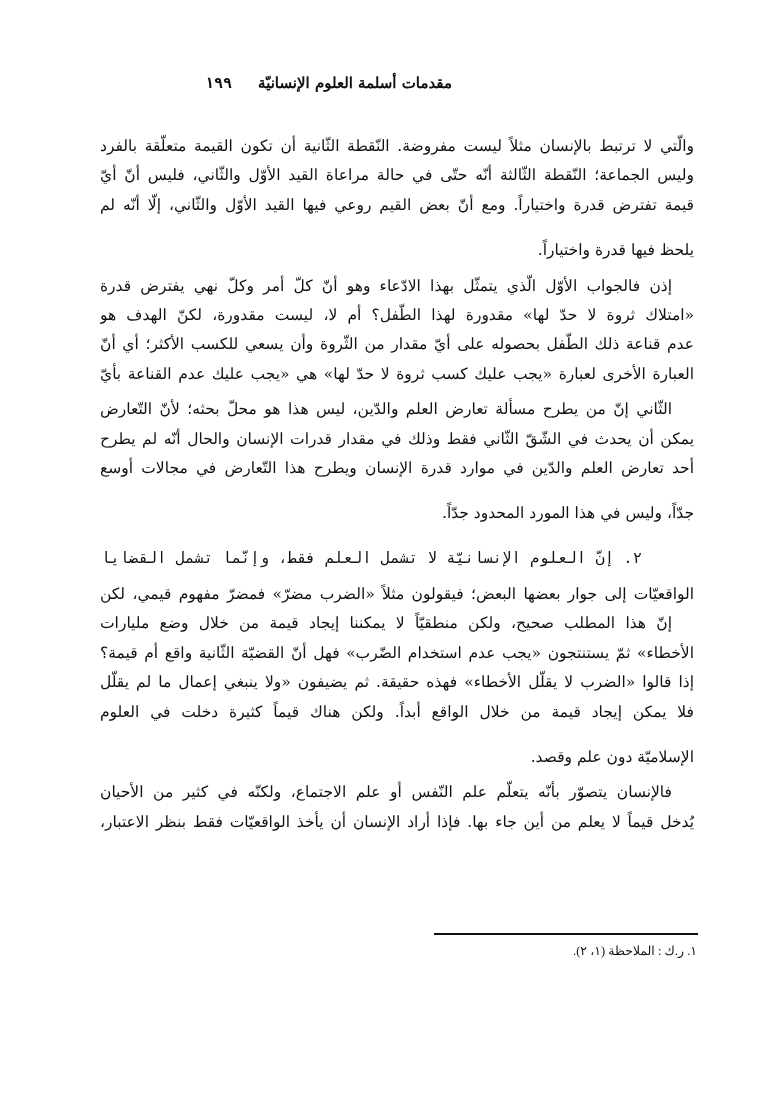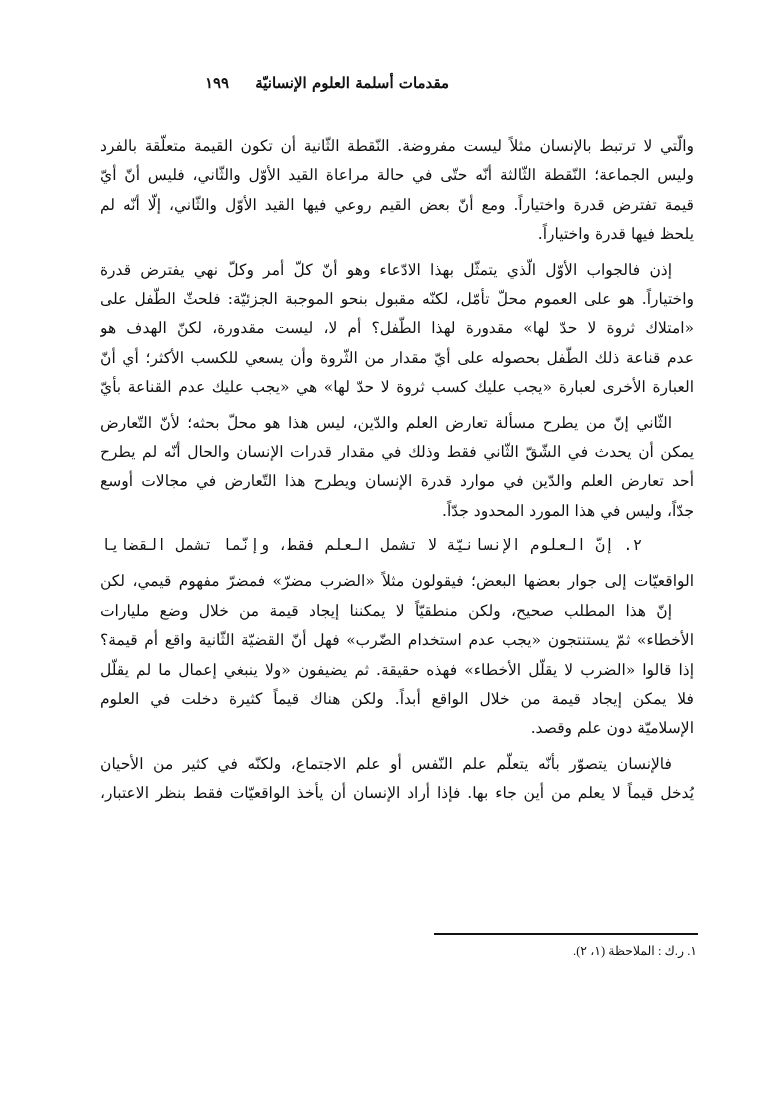--- a/index.html
+++ b/index.html
@@ -1,24 +1,24 @@
 <!DOCTYPE html>
 <html><head>
 <meta charset="utf-8">
 <style>
   html, body { margin: 0; padding: 0; background: #ffffff; }
   body { width: 783px; height: 1099px; position: relative; overflow: hidden; font-family: "DejaVu Serif", serif; color: #111111; }
   .page { position: absolute; left: 0; top: 0; width: 783px; height: 1099px; background: #ffffff; }
   .header { position: absolute; top: 74px; left: 205px; direction: rtl; font-size: 15px; font-weight: bold; display: flex; gap: 26px; align-items: baseline; }
   .header .title { font-family: "DejaVu Serif", serif; text-align: center; }
-  .header .pnum { font-family: Liberation Serif, serif; }
+  .header .pnum { font-family: Liberation Mono, monospace; }
   .body-text { position: absolute; top: 132px; left: 100px; width: 594px; direction: rtl; text-align: justify; text-align-last: right; font-size: 15.5px; line-height: 29.4px; }
   .body-text p { margin: 0 0 6px 0; }
   .line { display: block; text-align: justify; text-align-last: justify; white-space: nowrap; height: 29.4px; overflow: hidden; }
-  .line.last { text-align-last: right; }
+  .line.last { text-align-last: right; margin-top: 16px; }
   .indent { padding-right: 22px; }
   .numbered { padding-right: 52px; font-family: Liberation Mono, monospace; }
   sup { font-size: 9px; line-height: 0; }
   .footnote-rule { position: absolute; top: 933px; left: 434px; width: 264px; height: 1px; background: #111; border-top: 1px solid #111; }
   .footnote { position: absolute; top: 943px; right: 86px; direction: rtl; font-size: 12.5px; font-family: Liberation Serif, serif; }
 </style>
 </head>
 <body>
 
 <div class="page">
@@ -29,21 +29,20 @@
 
   <div class="body-text">
     <p>
       <span class="line">والّتي لا ترتبط بالإنسان مثلاً ليست مفروضة. النّقطة الثّانية أن تكون القيمة متعلّقة بالفرد</span>
       <span class="line">وليس الجماعة؛ النّقطة الثّالثة أنّه حتّى في حالة مراعاة القيد الأوّل والثّاني، فليس أنّ أيّ</span>
       <span class="line">قيمة تفترض قدرة واختياراً. ومع أنّ بعض القيم روعي فيها القيد الأوّل والثّاني، إلّا أنّه لم</span>
       <span class="line last">يلحظ فيها قدرة واختياراً.</span>
     </p>
     <p>
       <span class="line indent">إذن فالجواب الأوّل الّذي يتمثّل بهذا الادّعاء وهو أنّ كلّ أمر وكلّ نهي يفترض قدرة</span>
-      <span class="line">واختياراً. هو على العموم محلّ تأمّل، لكنّه مقبول بنحو الموجبة الجزئيّة: فلحثّ الطّفل على</span>
       <span class="line">«امتلاك ثروة لا حدّ لها» مقدورة لهذا الطّفل؟ أم لا، ليست مقدورة، لكنّ الهدف هو</span>
       <span class="line">عدم قناعة ذلك الطّفل بحصوله على أيّ مقدار من الثّروة وأن يسعي للكسب الأكثر؛ أي أنّ</span>
       <span class="line">العبارة الأخرى لعبارة «يجب عليك كسب ثروة لا حدّ لها» هي «يجب عليك عدم القناعة بأيّ</span>
     </p>
     <p>
       <span class="line indent">الثّاني إنّ من يطرح مسألة تعارض العلم والدّين، ليس هذا هو محلّ بحثه؛ لأنّ التّعارض</span>
       <span class="line">يمكن أن يحدث في الشّقّ الثّاني فقط وذلك في مقدار قدرات الإنسان والحال أنّه لم يطرح</span>
       <span class="line">أحد تعارض العلم والدّين في موارد قدرة الإنسان ويطرح هذا التّعارض في مجالات أوسع</span>
       <span class="line last">جدّاً، وليس في هذا المورد المحدود جدّاً.</span>
     </p>

